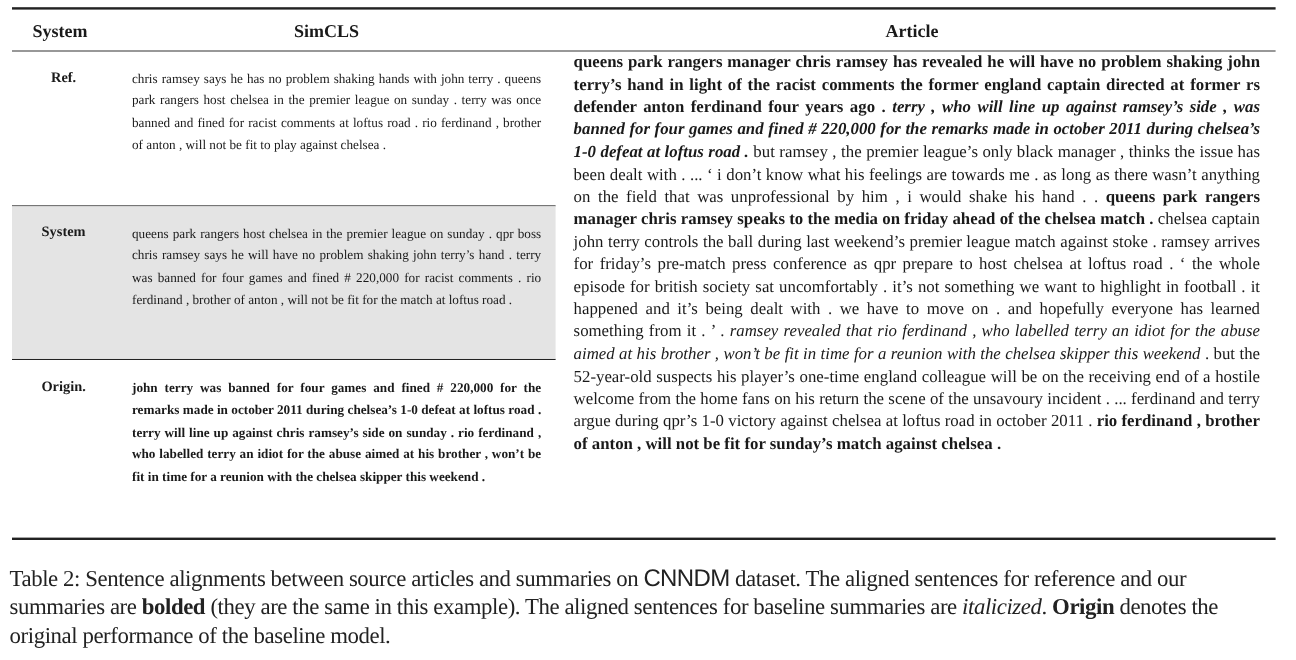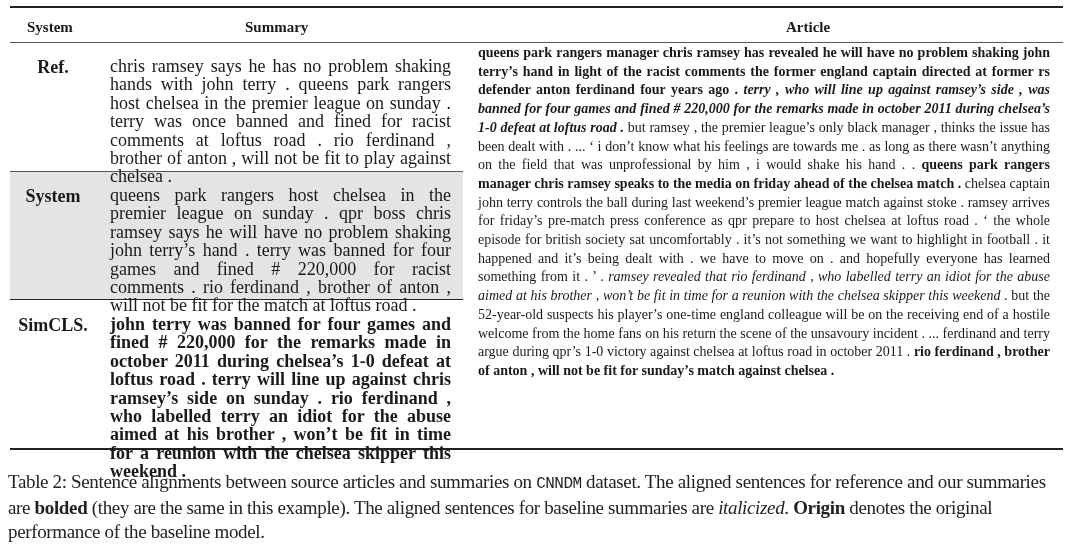--- a/index.html
+++ b/index.html
@@ -4,58 +4,58 @@
   <style>
     html, body { margin: 0; padding: 0; background: #ffffff; }
     body {
       width: 1080px; height: 550px; position: relative; overflow: hidden;
       font-family: "Liberation Serif", serif; color: #1a1a1a;
     }
     .rule { position: absolute; background: #222; }
     .rule.thick { height: 2px; }
     .rule.thin { height: 1.3px; background: #555; }
     .hdr { position: absolute; top: 19px; font-weight: bold; font-size: 15px; }
-    .sys { position: absolute; font-weight: bold; font-size: 18px; width: 90px; text-align: center; left: 8px; }
+    .sys { position: absolute; font-weight: bold; font-size: 12px; width: 90px; text-align: center; left: 8px; }
     .summ {
-      position: absolute; left: 110px; width: 341px; font-size: 18px; line-height: 18.4px;
+      position: absolute; left: 110px; width: 341px; font-size: 11px; line-height: 18.4px;
       text-align: justify; hyphens: auto;
     }
     .shade { position: absolute; left: 10px; top: 172px; width: 453px; height: 127px; background: #e4e4e4; }
     .article {
       position: absolute; left: 478px; top: 44px; width: 572px;
       font-size: 14px; line-height: 18.7px; text-align: justify; hyphens: auto;
     }
     .b { font-weight: bold; }
     .i { font-style: italic; }
     .bi { font-weight: bold; font-style: italic; }
     .caption {
       position: absolute; left: 8px; top: 470px; width: 1064px;
       font-size: 19px; line-height: 24px; letter-spacing: -0.35px; color: #222;
     }
-    .mono { font-family: Liberation Mono, monospace; font-size: 16px; letter-spacing: -0.5px; text-align: center; }
+    .mono { font-family: Liberation Sans, sans-serif; font-size: 20px; letter-spacing: -0.5px; text-align: center; }
   </style>
 </head>
 <body>
 
 <div class="rule thick" style="left:10px; top:6px; width:1053px;"></div>
 <div class="rule thin" style="left:10px; top:42px; width:1053px;"></div>
 <div class="rule thin" style="left:10px; top:171px; width:453px;"></div>
 <div class="rule thin" style="left:10px; top:299px; width:453px; background:#222;"></div>
 <div class="rule thick" style="left:10px; top:448px; width:1053px;"></div>
 
 <div class="shade"></div>
 
 <div class="hdr" style="left:27px;">System</div>
-<div class="hdr" style="left:245px;">Summary</div>
-<div class="hdr" style="left:738px;margin-left:48px;">Article</div>
+<div class="hdr" style="left:245px;">SimCLS</div>
+<div class="hdr" style="left:738px;">Article</div>
 
 <div class="sys" style="top:57px;">Ref.</div>
 <div class="summ" style="top:57px;">chris ramsey says he has no problem shaking hands with john terry . queens park rangers host chelsea in the premier league on sunday . terry was once banned and fined for racist comments at loftus road . rio ferdinand , brother of anton , will not be fit to play against chelsea .</div>
 
 <div class="sys" style="top:186px;">System</div>
 <div class="summ" style="top:186px;font-family:Liberation Serif, serif;">queens park rangers host chelsea in the premier league on sunday . qpr boss chris ramsey says he will have no problem shaking john terry’s hand . terry was banned for four games and fined # 220,000 for racist comments . rio ferdinand , brother of anton , will not be fit for the match at loftus road .</div>
 
-<div class="sys" style="top:315px;">SimCLS.</div>
+<div class="sys" style="top:315px;">Origin.</div>
 <div class="summ" style="top:315px;font-weight:bold;">john terry was banned for four games and fined # 220,000 for the remarks made in october 2011 during chelsea’s 1-0 defeat at loftus road . terry will line up against chris ramsey’s side on sunday . rio ferdinand , who labelled terry an idiot for the abuse aimed at his brother , won’t be fit in time for a reunion with the chelsea skipper this weekend .</div>
 
 <div class="article"><span class="b">queens park rangers manager chris ramsey has revealed he will have no problem shaking john terry’s hand in light of the racist comments the former england captain directed at former rs defender anton ferdinand four years ago . </span><span class="bi">terry , who will line up against ramsey’s side , was banned for four games and fined # 220,000 for the remarks made in october 2011 during chelsea’s 1-0 defeat at loftus road .</span><span> but ramsey , the premier league’s only black manager , thinks the issue has been dealt with . ... ‘ i don’t know what his feelings are towards me . as long as there wasn’t anything on the field that was unprofessional by him , i would shake his hand . . </span><span class="b">queens park rangers manager chris ramsey speaks to the media on friday ahead of the chelsea match .</span><span> chelsea captain john terry controls the ball during last weekend’s premier league match against stoke . ramsey arrives for friday’s pre-match press conference as qpr prepare to host chelsea at loftus road . ‘ the whole episode for british society sat uncomfortably . it’s not something we want to highlight in football . it happened and it’s being dealt with . we have to move on . and hopefully everyone has learned something from it . ’ . </span><span class="i">ramsey revealed that rio ferdinand , who labelled terry an idiot for the abuse aimed at his brother , won’t be fit in time for a reunion with the chelsea skipper this weekend</span><span> . but the 52-year-old suspects his player’s one-time england colleague will be on the receiving end of a hostile welcome from the home fans on his return the scene of the unsavoury incident . ... ferdinand and terry argue during qpr’s 1-0 victory against chelsea at loftus road in october 2011 . </span><span class="b">rio ferdinand , brother of anton , will not be fit for sunday’s match against chelsea .</span></div>
 
 <div class="caption"><span>Table 2:</span><span> Sentence alignments between source articles and summaries on </span><span class="mono">CNNDM</span><span> dataset. The aligned sentences for reference and our summaries are </span><span class="b">bolded</span><span> (they are the same in this example). The aligned sentences for baseline summaries are </span><span class="i">italicized</span><span>. </span><span class="b">Origin</span><span> denotes the original performance of the baseline model.</span></div>
 
 </body></html>

